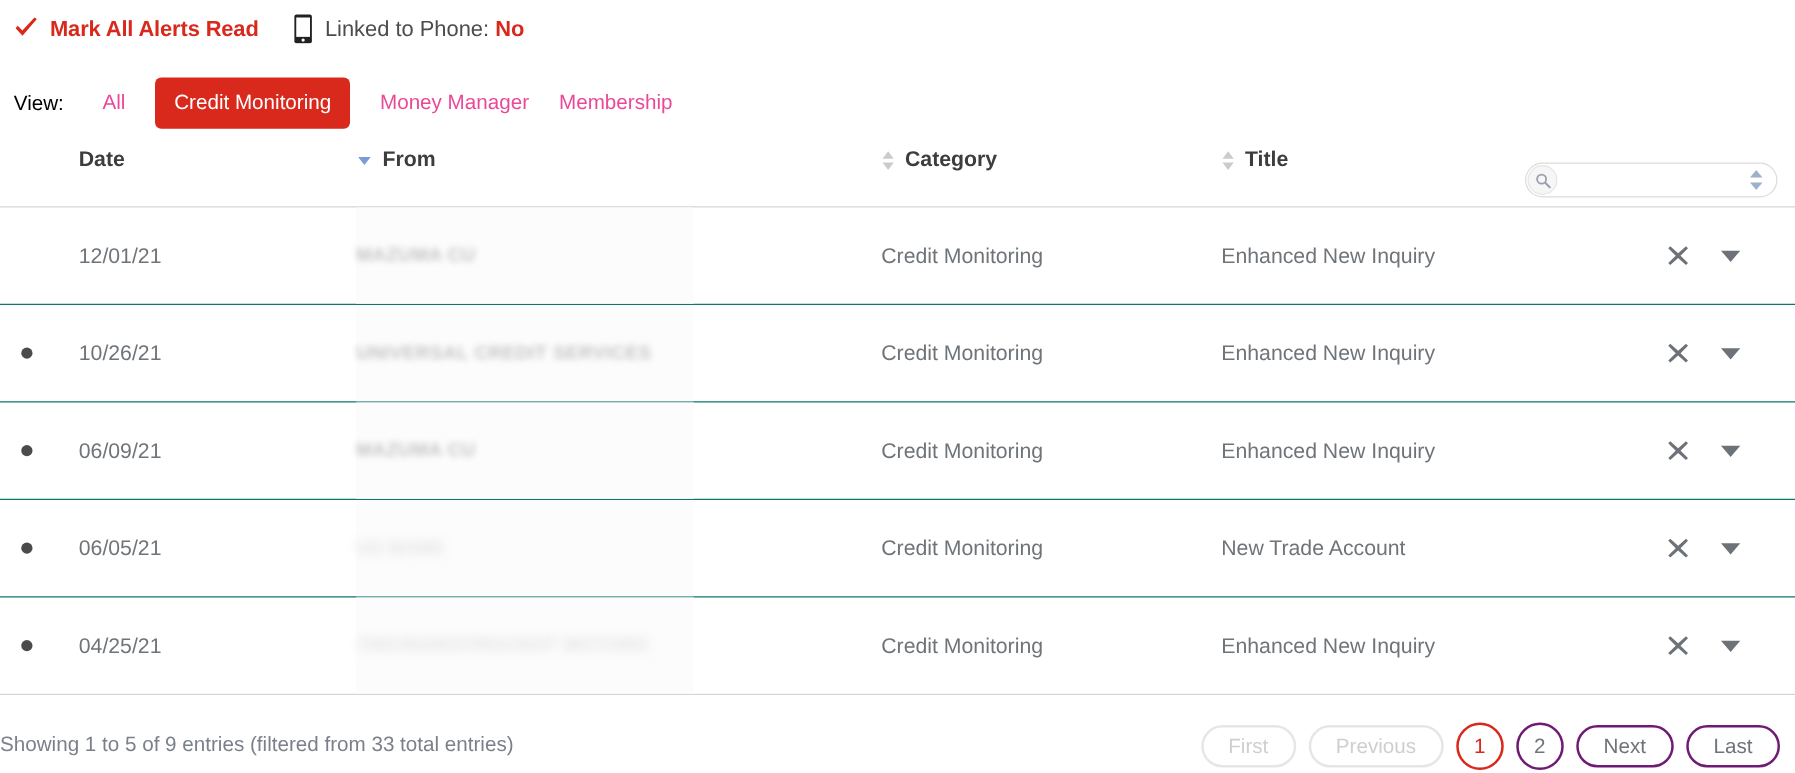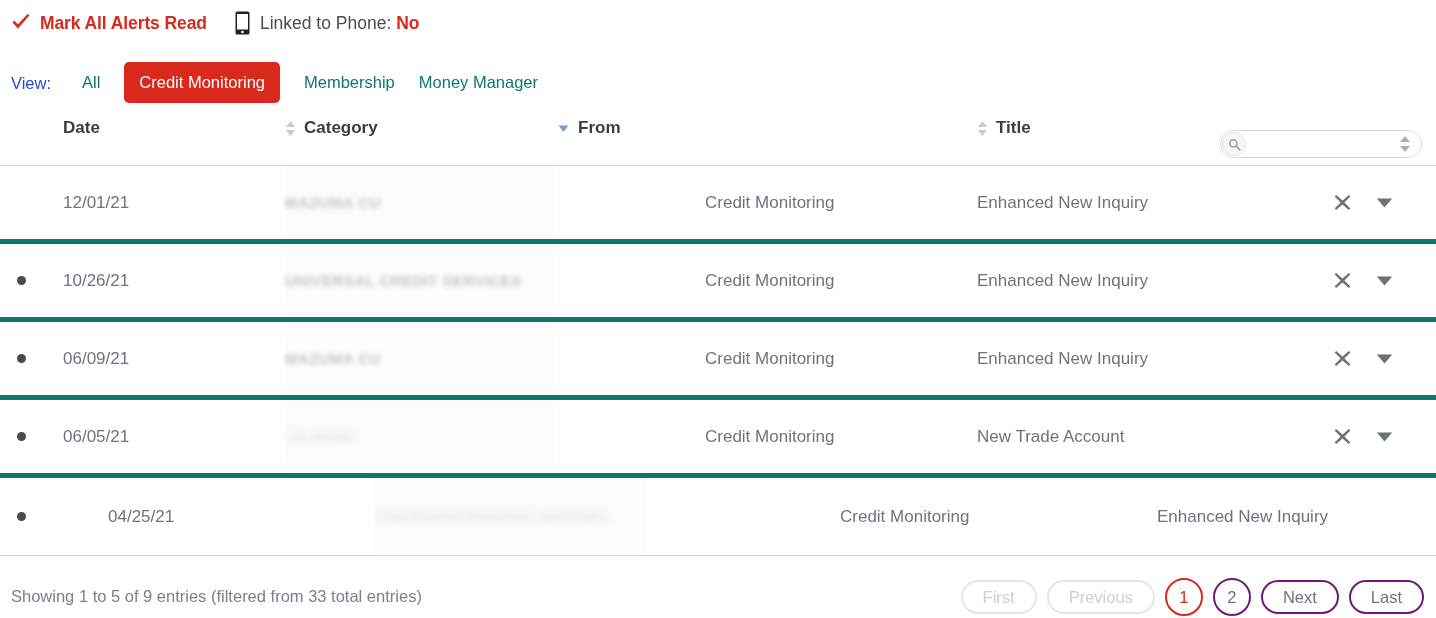--- a/index.html
+++ b/index.html
@@ -69,32 +69,32 @@
   .viewbar {
     position: absolute;
     left: 0; top: 62px;
     width: 1436px;
     height: 46px;
   }
   .view-label {
     position: absolute;
     left: 11px; top: 12px;
     font-size: 16.5px;
-    color: #1d4ed8;
+    color: #000000;
   }
   .view-tabs {
     position: absolute;
     left: 70px; top: 0;
     display: flex;
     align-items: center;
     gap: 0px;
   }
   .view-tab {
     font-size: 16.5px;
-    color: #0f766e;
+    color: #ec4899;
     padding: 11px 12px;
     cursor: pointer;
     white-space: nowrap;
     border-radius: 5px;
     line-height: 1;
   }
   .view-tab.active {
     background: #d8291c;
     color: #ffffff;
     padding: 12px 15px;
@@ -180,24 +180,24 @@
   .c-cat   { width: 272px; flex: none; }
   .c-title { width: 355px; flex: none; }
   .c-act   { width: 104px; flex: none; }
 
   .sort-ico { flex: none; margin-right: 8px; display: block; }
 
   .t-row {
     display: flex;
     align-items: center;
     height: 78px;
-    border-bottom: 5px solid #0f766e;
+    border-bottom: 1px solid #0f766e;
     box-sizing: border-box;
   }
-  .t-row:last-child { border-bottom: 1px solid #d5d5d5; gap: 45px; }
+  .t-row:last-child { border-bottom: 1px solid #d5d5d5; }
 
   .td {
     font-size: 17px;
     color: #6f7479;
     box-sizing: border-box;
     display: flex;
     align-items: center;
     height: 100%;
   }
   .dot {
@@ -253,21 +253,20 @@
   
   .footer {
     position: absolute;
     left: 0; top: 575px;
     width: 1436px;
     height: 43px;
     display: flex;
     align-items: center;
   }
   .entries-info {
-    margin-left: 11px;
     font-size: 16.5px;
     color: #7b808a;
     white-space: nowrap;
   }
   .pager {
     position: absolute;
     right: 12px; top: 3px;
     display: flex;
     align-items: center;
     gap: 10px;
@@ -319,22 +318,22 @@
   </div>
 
 </div>
 
 <div class="viewbar">
   <span class="view-label">View:</span>
 
   <div class="view-tabs">
     <span class="view-tab">All</span>
     <span class="view-tab active">Credit Monitoring</span>
+    <span class="view-tab">Money Manager</span>
     <span class="view-tab">Membership</span>
-    <span class="view-tab">Money Manager</span>
   </div>
 
   <div class="search-wrap">
     <span class="search-mag">
       <svg width="13" height="13" viewBox="0 0 13 13">
         <circle cx="5.3" cy="5.3" r="3.6" fill="none" stroke="#9aa0b0" stroke-width="1.5"></circle>
         <line x1="8.2" y1="8.2" x2="11.8" y2="11.8" stroke="#9aa0b0" stroke-width="1.7" stroke-linecap="round"></line>
       </svg>
     </span>
     <input class="search-input" type="text" value="" placeholder="" style="">
@@ -349,33 +348,33 @@
 
 <div class="table">
 
   <div class="t-head">
     <div class="th c-dot"></div>
 
     <div class="th c-date">
       <span class="lbl">Date</span>
     </div>
 
+    <div class="th c-from">
+      <svg class="sort-ico" width="13" height="13" viewBox="0 0 13 13">
+        <polygon points="1.5,3.5 11.5,3.5 6.5,10" fill="#7b9bd6"></polygon>
+      </svg>
+      <span class="lbl">From</span>
+    </div>
+
     <div class="th c-cat">
       <svg class="sort-ico" width="11" height="17" viewBox="0 0 11 17">
         <polygon points="5.5,1 10,7 1,7" fill="#cbcbcb"></polygon>
         <polygon points="5.5,16 10,10 1,10" fill="#cbcbcb"></polygon>
       </svg>
       <span class="lbl">Category</span>
-    </div>
-
-    <div class="th c-from">
-      <svg class="sort-ico" width="13" height="13" viewBox="0 0 13 13">
-        <polygon points="1.5,3.5 11.5,3.5 6.5,10" fill="#7b9bd6"></polygon>
-      </svg>
-      <span class="lbl">From</span>
     </div>
 
     <div class="th c-title">
       <svg class="sort-ico" width="11" height="17" viewBox="0 0 11 17">
         <polygon points="5.5,1 10,7 1,7" fill="#cbcbcb"></polygon>
         <polygon points="5.5,16 10,10 1,10" fill="#cbcbcb"></polygon>
       </svg>
       <span class="lbl">Title</span>
     </div>
 

